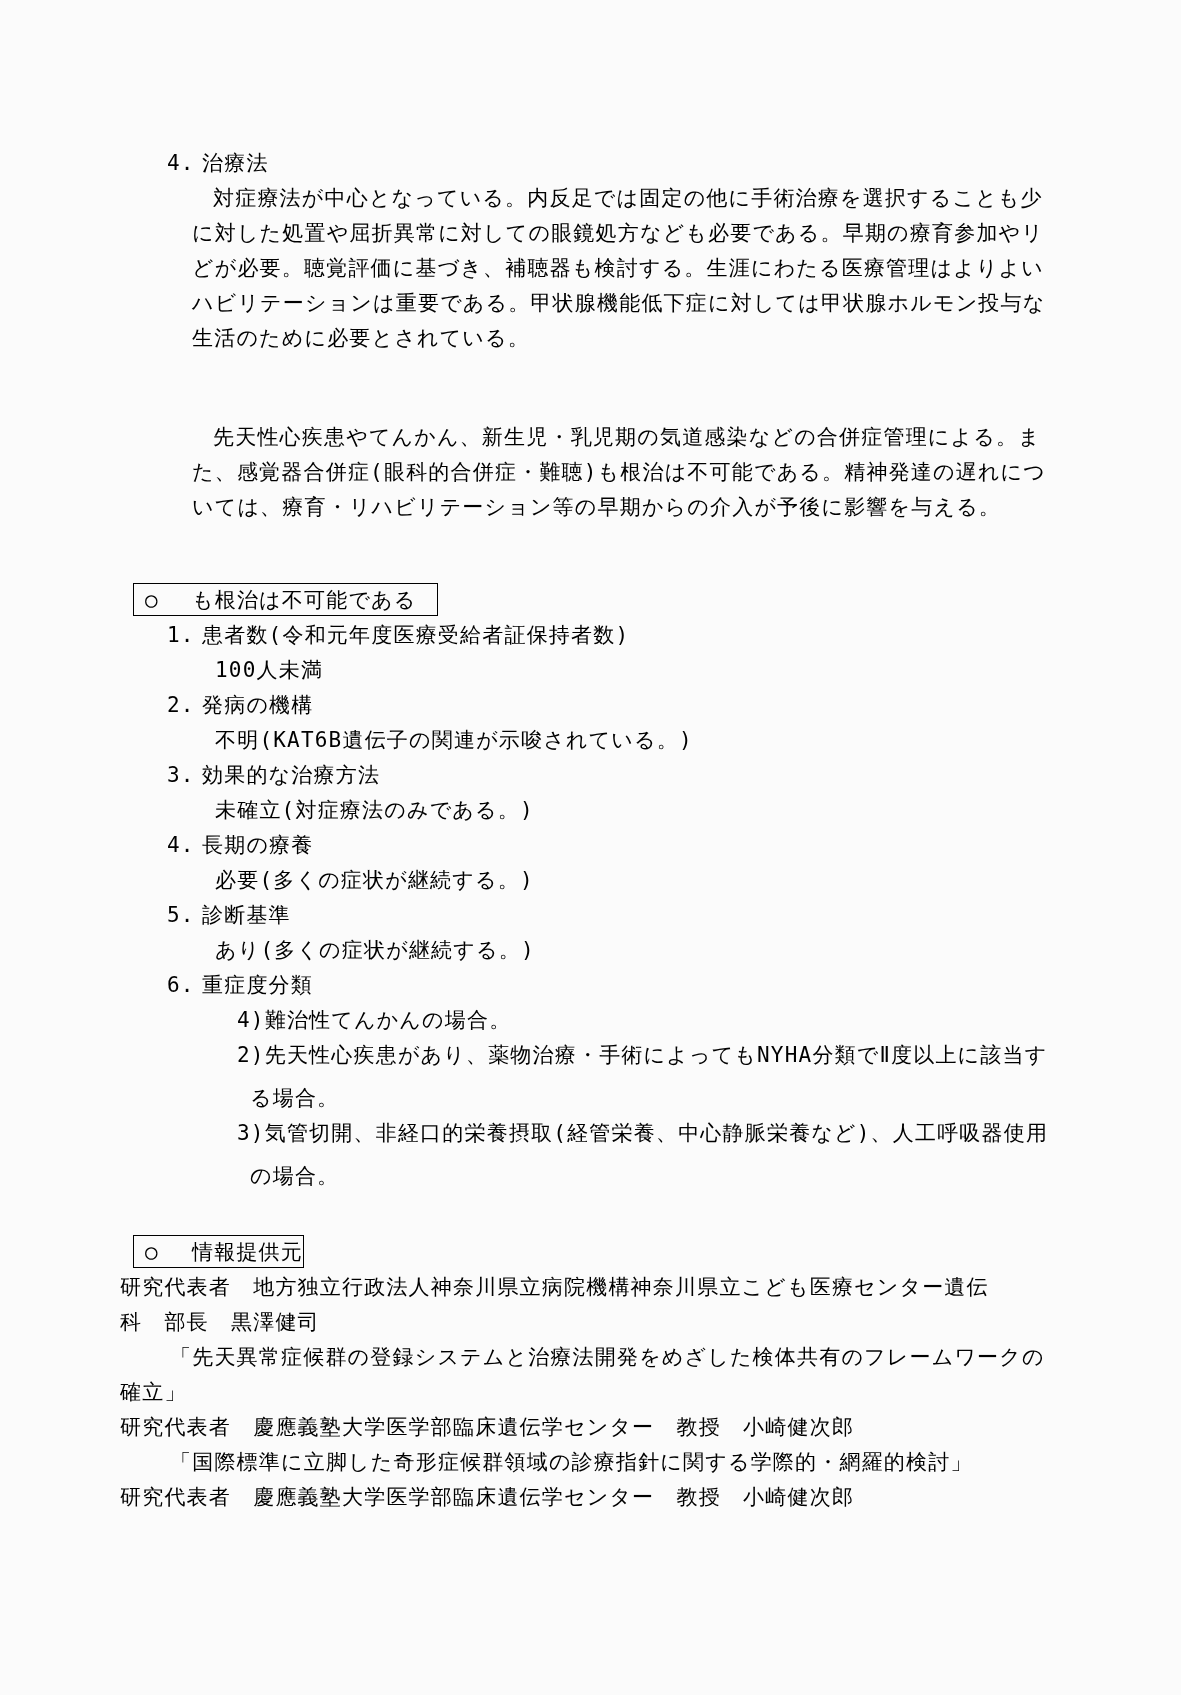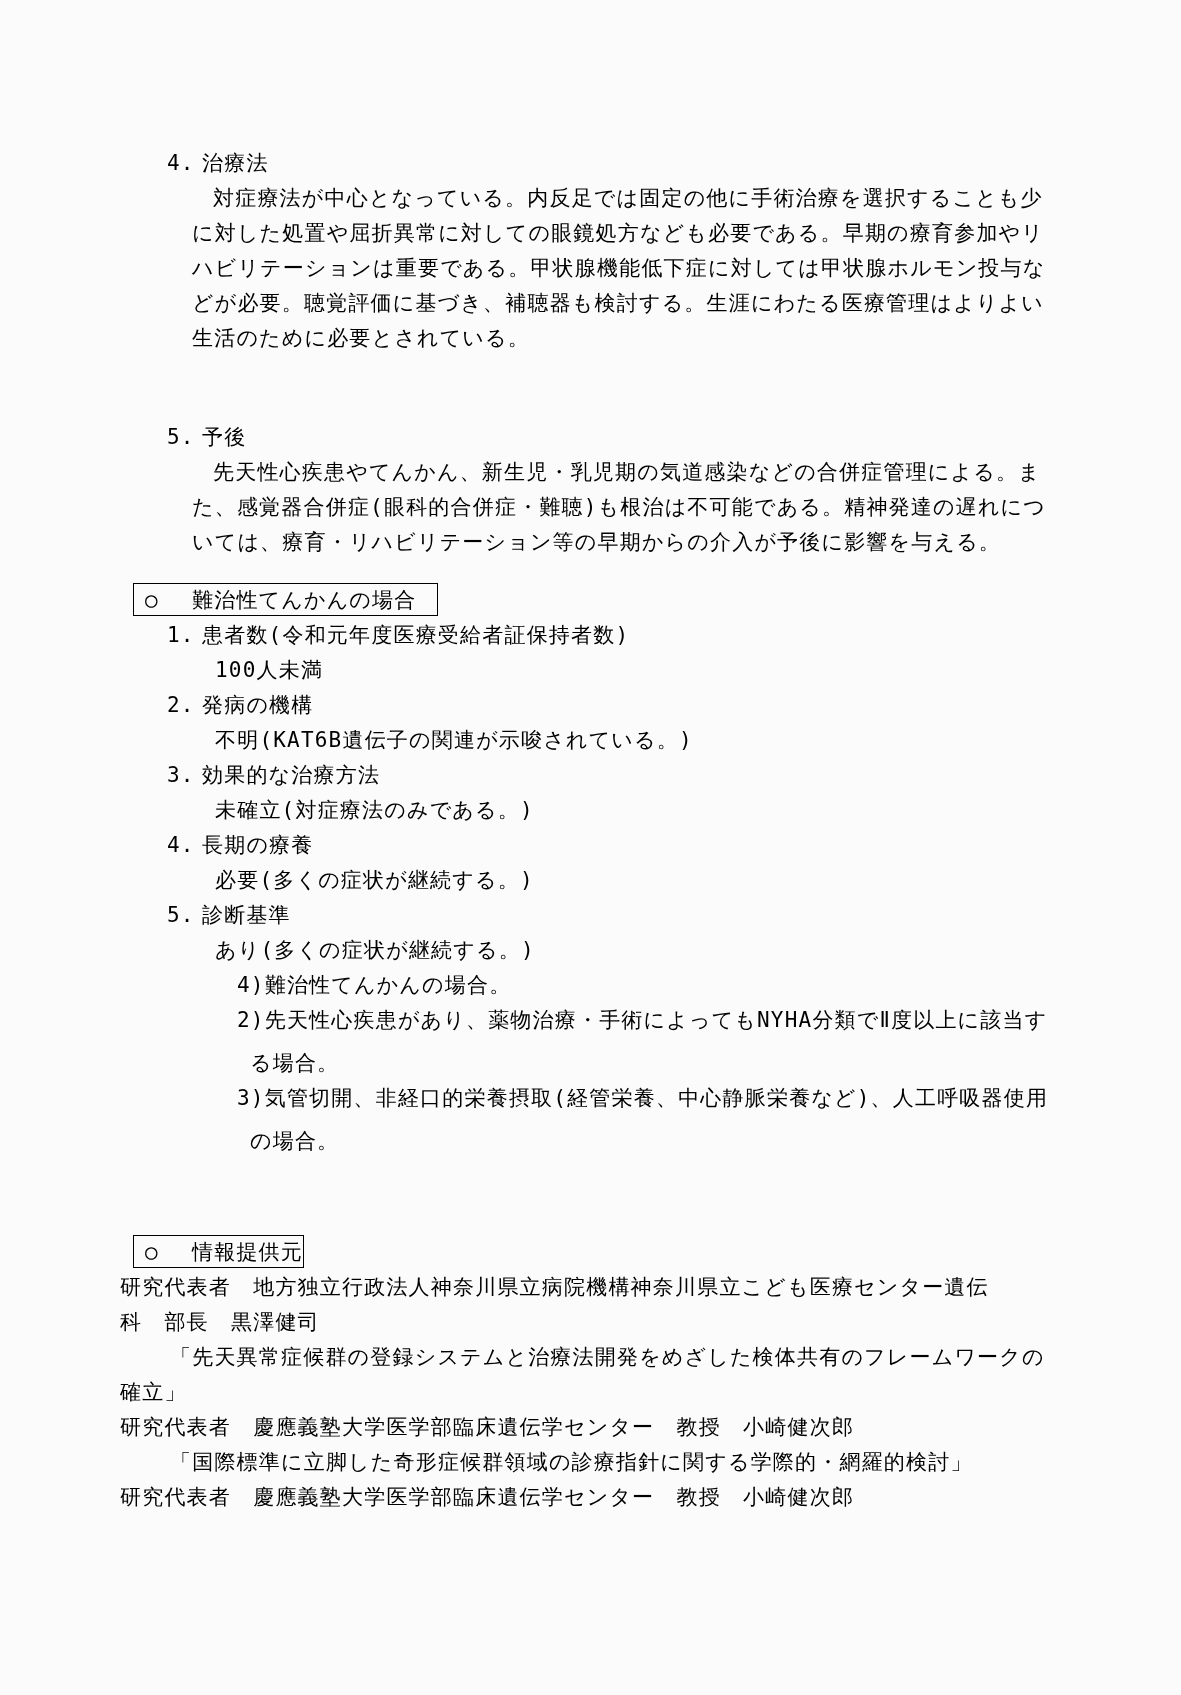--- a/index.html
+++ b/index.html
@@ -46,48 +46,48 @@
 </style>
 </head>
 <body>
 
 <div class="page">
 
   <section class="block sec-treatment">
     <div class="line ml-heading"><span class="num">4.</span><span>治療法</span></div>
     <div class="line ml-para-first">対症療法が中心となっている。内反足では固定の他に手術治療を選択することも少</div>
     <div class="line ml-para">に対した処置や屈折異常に対しての眼鏡処方なども必要である。早期の療育参加やリ</div>
+    <div class="line ml-para">どが必要。聴覚評価に基づき、補聴器も検討する。生涯にわたる医療管理はよりよい</div>
     <div class="line ml-para">ハビリテーションは重要である。甲状腺機能低下症に対しては甲状腺ホルモン投与な</div>
-    <div class="line ml-para">どが必要。聴覚評価に基づき、補聴器も検討する。生涯にわたる医療管理はよりよい</div>
     <div class="line ml-para">生活のために必要とされている。</div>
   </section>
 
   <section class="block sec-prognosis">
-    <div class="line ml-heading"><span class="num">5.</span><span>予後</span></div>
     <div class="line ml-para-first">先天性心疾患やてんかん、新生児・乳児期の気道感染などの合併症管理による。ま</div>
     <div class="line ml-para">た、感覚器合併症(眼科的合併症・難聴)も根治は不可能である。精神発達の遅れにつ</div>
     <div class="line ml-para">いては、療育・リハビリテーション等の早期からの介入が予後に影響を与える。</div>
   </section>
 
   <div class="boxed box-req">
     <span class="marker">○</span>
-      <span>難治性てんかんの場合</span>
+      <span>も根治は不可能である</span>
   </div>
 
   <section class="block sec-req-items">
     <div class="line ml-heading"><span class="num">1.</span><span>患者数(令和元年度医療受給者証保持者数)</span></div>
     <div class="line ml-value">100人未満</div>
     <div class="line ml-heading"><span class="num">2.</span><span>発病の機構</span></div>
     <div class="line ml-value">不明(KAT6B遺伝子の関連が示唆されている。)</div>
     <div class="line ml-heading"><span class="num">3.</span><span>効果的な治療方法</span></div>
     <div class="line ml-value">未確立(対症療法のみである。)</div>
     <div class="line ml-heading"><span class="num">4.</span><span>長期の療養</span></div>
     <div class="line ml-value">必要(多くの症状が継続する。)</div>
     <div class="line ml-heading"><span class="num">5.</span><span>診断基準</span></div>
     <div class="line ml-value">あり(多くの症状が継続する。)</div>
+    <div class="line ml-heading"><span class="num">6.</span><span>重症度分類</span></div>
     <div class="line ml-sub">4)難治性てんかんの場合。</div>
     <div class="line ml-sub">2)先天性心疾患があり、薬物治療・手術によってもNYHA分類でⅡ度以上に該当す</div>
     <div class="line ml-subcont">る場合。</div>
     <div class="line ml-sub">3)気管切開、非経口的栄養摂取(経管栄養、中心静脈栄養など)、人工呼吸器使用</div>
     <div class="line ml-subcont">の場合。</div>
   </section>
 
   <div class="boxed box-src">
     <span class="marker">○</span>
       <span>情報提供元</span>

